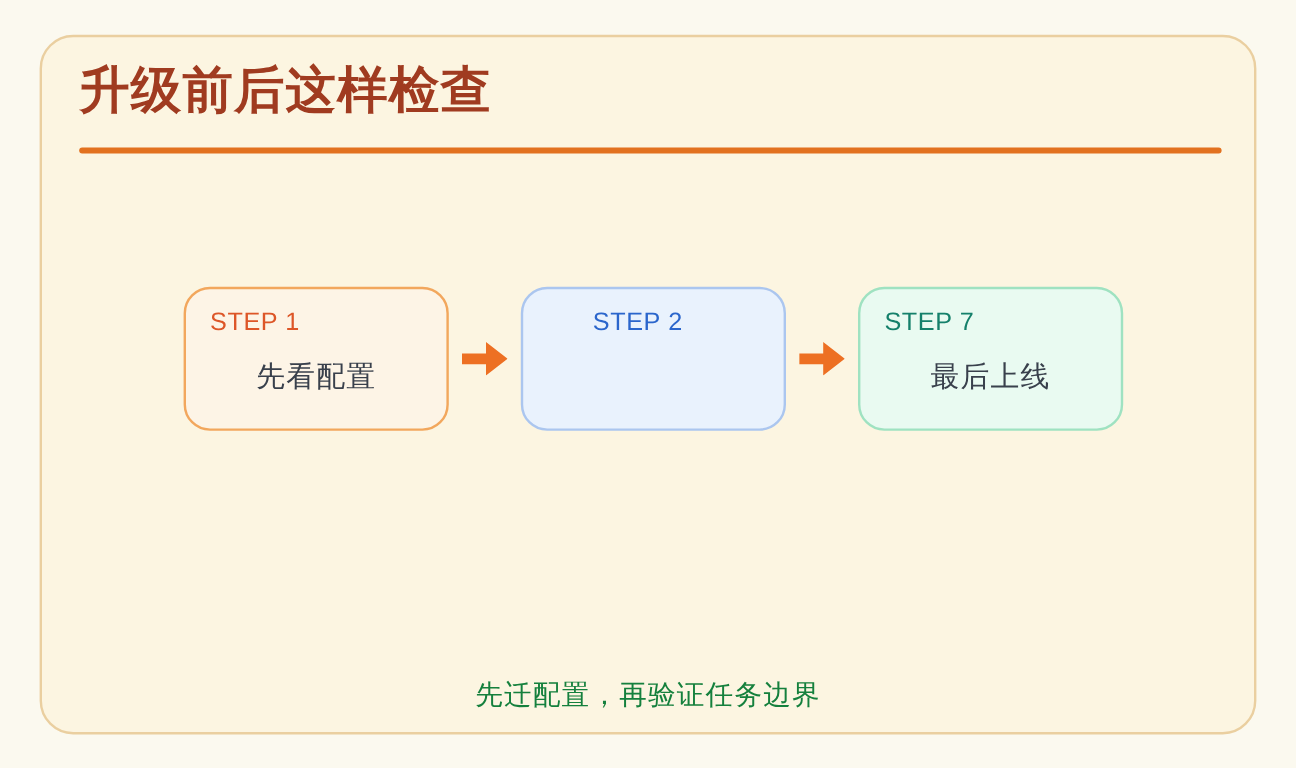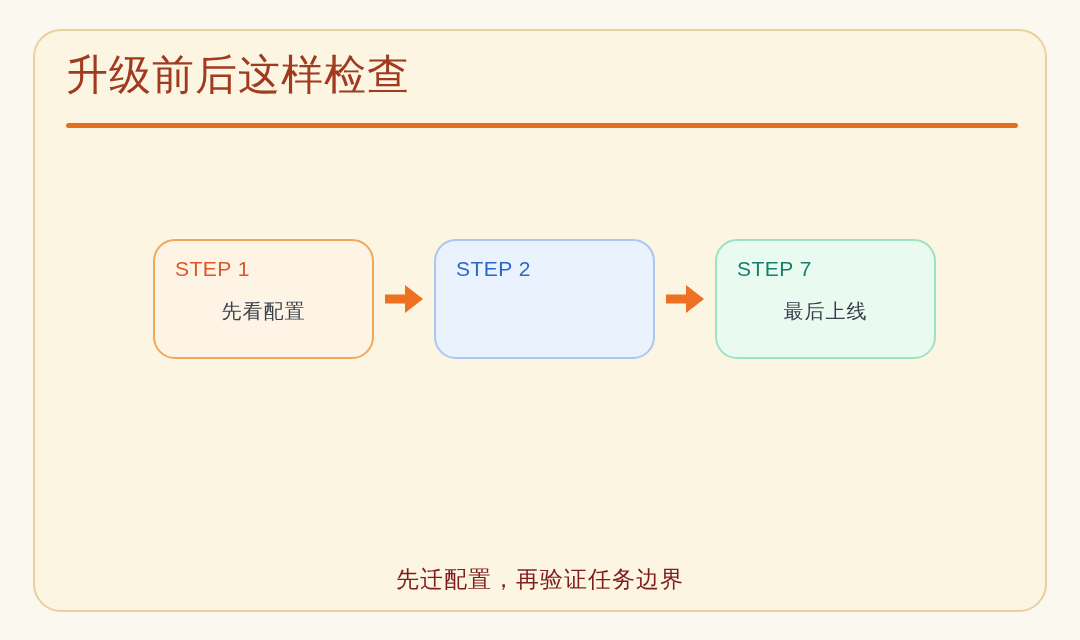--- a/index.html
+++ b/index.html
@@ -13,21 +13,21 @@
   }
   .card{
     position:absolute;left:33px;top:29px;width:1014px;height:583px;
     background:#fcf5e1;
     border:2px solid #eacfa0;
     border-radius:28px;
     box-sizing:border-box;
   }
   .title{
     position:absolute;left:31px;top:18px;
-    font-size:42px;font-weight:400;letter-spacing:1px;
+    font-size:42px;font-weight:700;letter-spacing:1px;
     color:#a03b20;margin:0;line-height:1.25;
   }
   .rule{
     position:absolute;left:31px;top:92px;width:952px;height:5px;
     background:#e2711f;border-radius:3px;
   }
   .steps{
     position:absolute;left:118px;top:208px;
     display:flex;align-items:center;
   }
@@ -37,21 +37,21 @@
     box-sizing:border-box;
     display:flex;flex-direction:column;
   }
   .step-label{
     margin:16px 0 0 20px;
     font-size:21px;letter-spacing:0.5px;
     font-weight:500;
   }
   .step-text{
     margin-top:17px;text-align:center;
-    font-size:20px;color:#39404c;letter-spacing:1px;
+    font-size:24px;color:#39404c;letter-spacing:1px;
   }
   .arrow{
     width:38px;height:28px;margin:0 11px;
     color:#ed7023;flex:0 0 auto;
   }
   .footer{
     position:absolute;left:0;right:0;top:533px;
     text-align:center;
     font-size:23px;color:#8e8e8e;letter-spacing:1px;
   }
@@ -70,30 +70,30 @@
 
       <div class="step" style="background-color: rgb(253, 244, 230); border-color: rgb(242, 167, 93);">
         <div class="step-label" style="color: rgb(221, 86, 40);">STEP 1</div>
         <div class="step-text" style="color: rgb(57, 64, 76);">先看配置</div>
       </div>
 
       <svg class="arrow" viewBox="0 0 38 28" xmlns="http://www.w3.org/2000/svg" style="color: rgb(237, 112, 35);">
         <path fill="currentColor" d="M0,9.5 H20 V0 L38,14 L20,28 V18.5 H0 Z"></path>
       </svg>
 
-      <div class="step" style="background-color: rgb(233, 242, 253); border-color: rgb(171, 198, 239);">
+      <div class="step" style="background-color: rgb(233, 242, 253); border-color: rgb(171, 198, 239); padding-left: 38px;">
         <div class="step-label" style="color: rgb(43, 102, 204);">STEP 2</div>
       </div>
 
       <svg class="arrow" viewBox="0 0 38 28" xmlns="http://www.w3.org/2000/svg" style="color: rgb(237, 112, 35);">
         <path fill="currentColor" d="M0,9.5 H20 V0 L38,14 L20,28 V18.5 H0 Z"></path>
       </svg>
 
       <div class="step" style="background-color: rgb(233, 250, 241); border-color: rgb(159, 226, 193);">
         <div class="step-label" style="color: rgb(21, 128, 107);">STEP 7</div>
         <div class="step-text" style="color: rgb(57, 64, 76); text-align: center;">最后上线</div>
       </div>
 
     </div>
 
-    <div class="footer" style="color: #7f1d1d;">先迁配置，再验证任务边界</div>
+    <div class="footer" style="color: #15803d;">先迁配置，再验证任务边界</div>
   </div>
 </div>
 
 </body></html>

